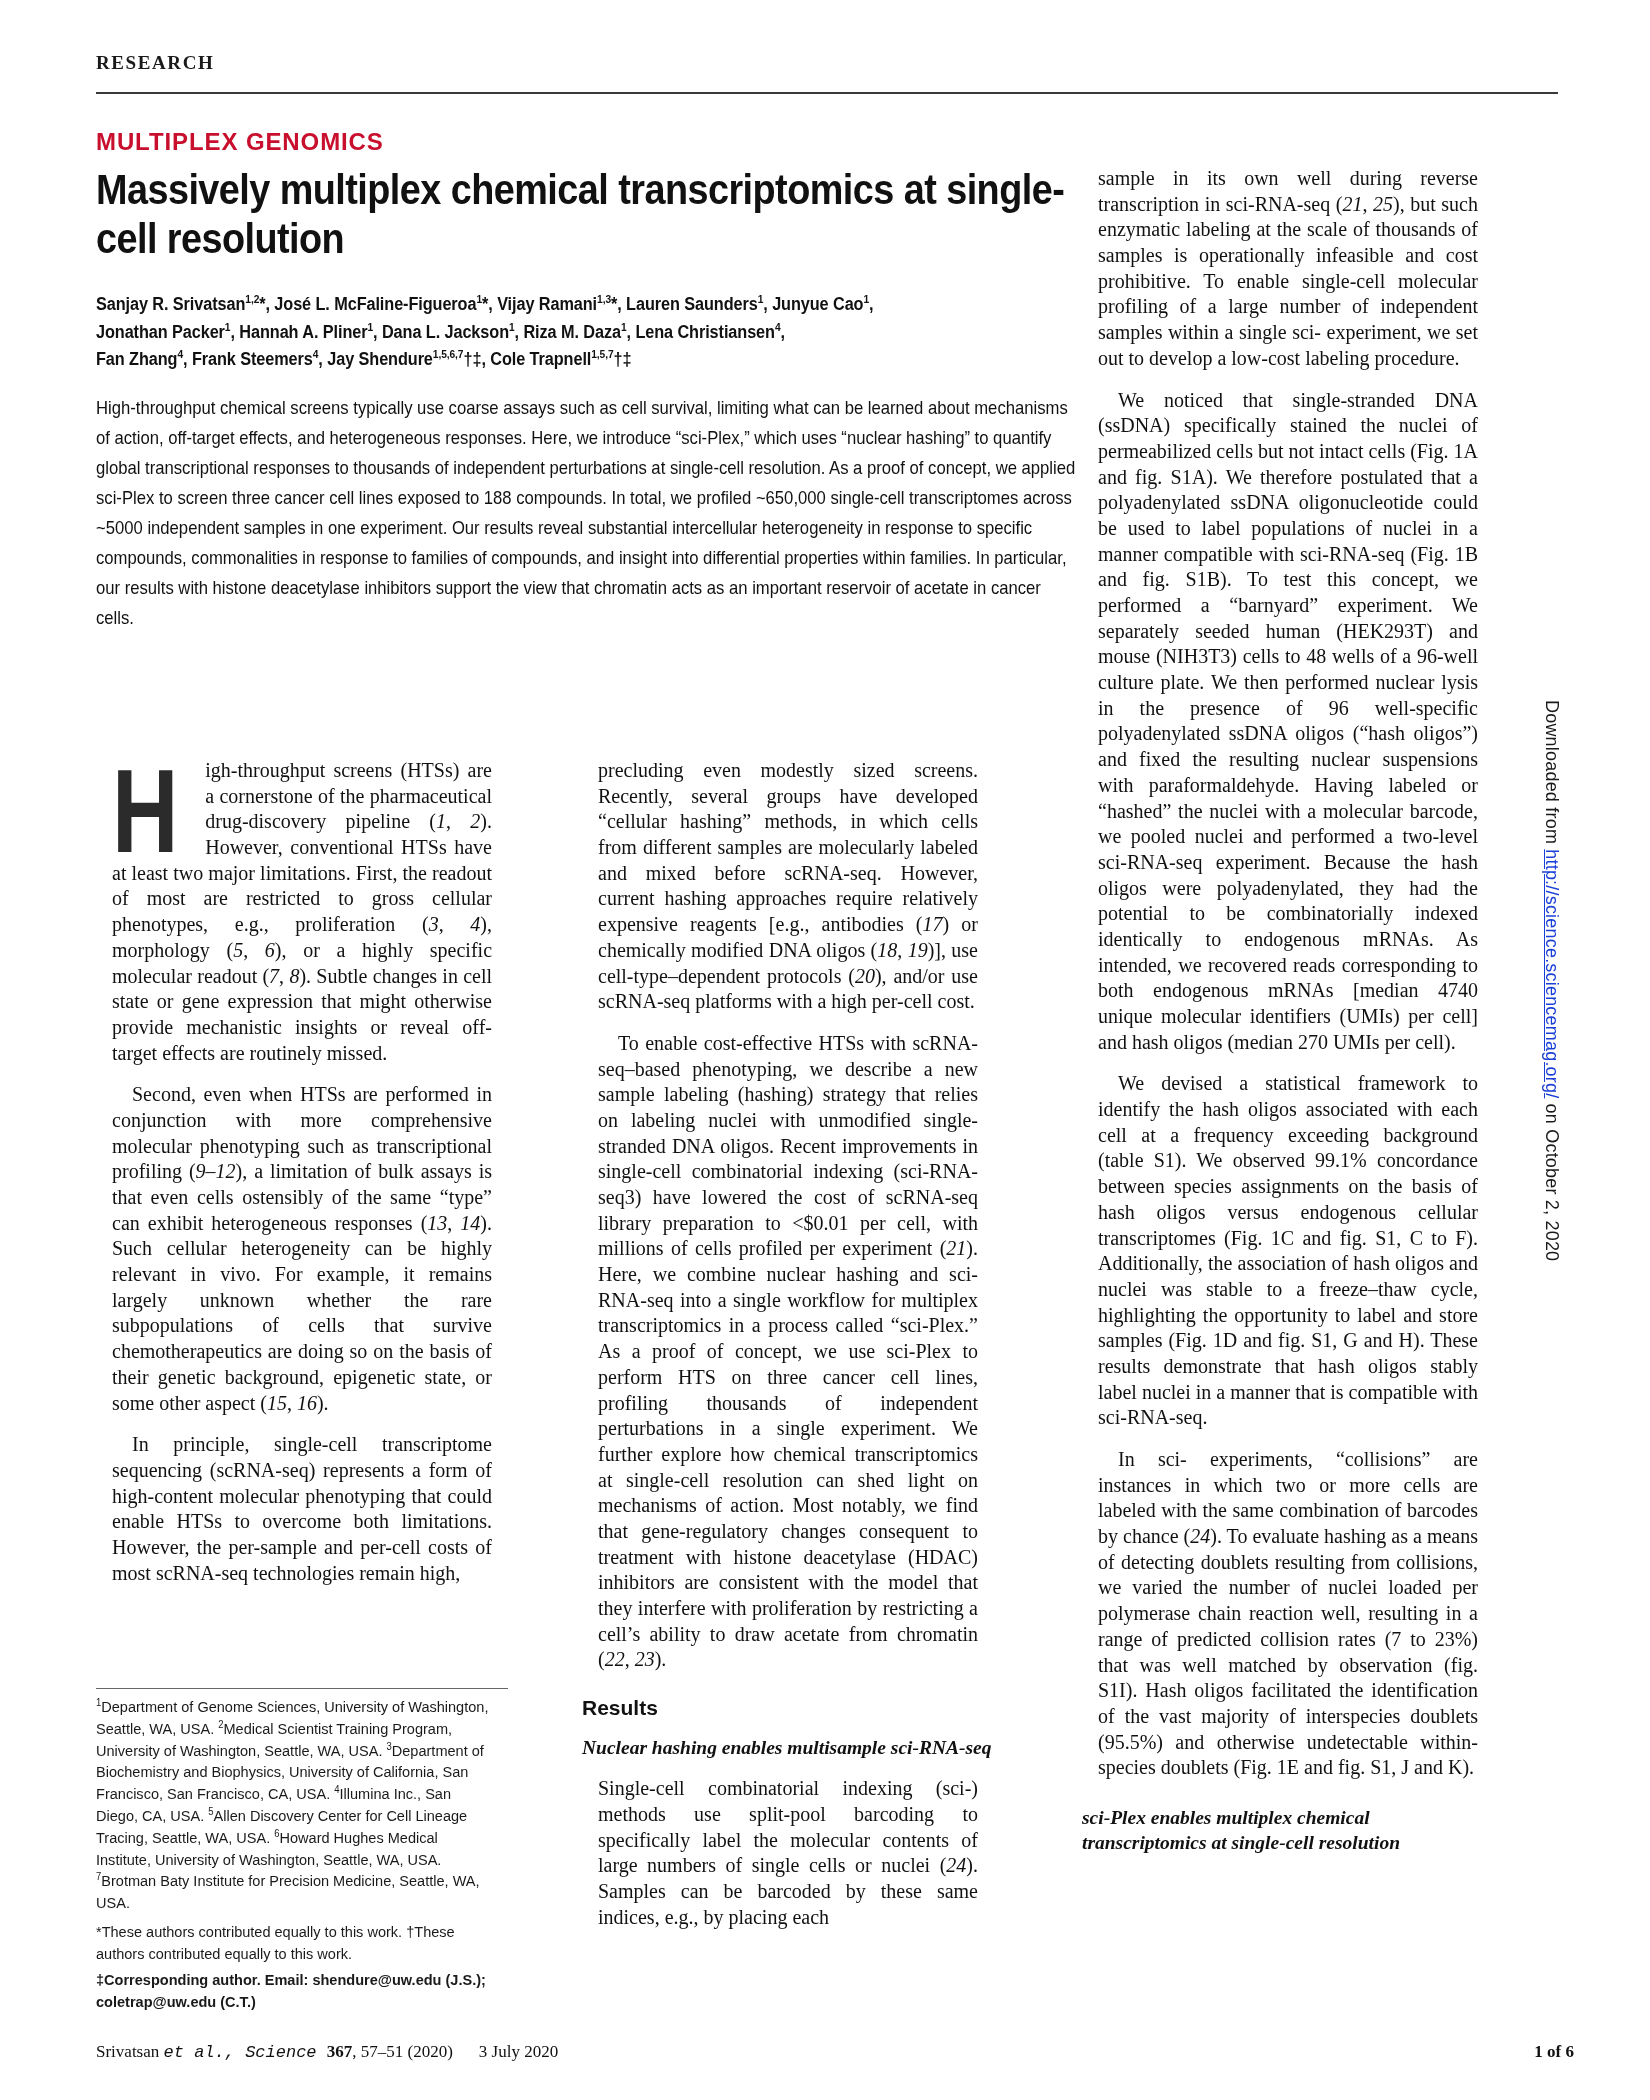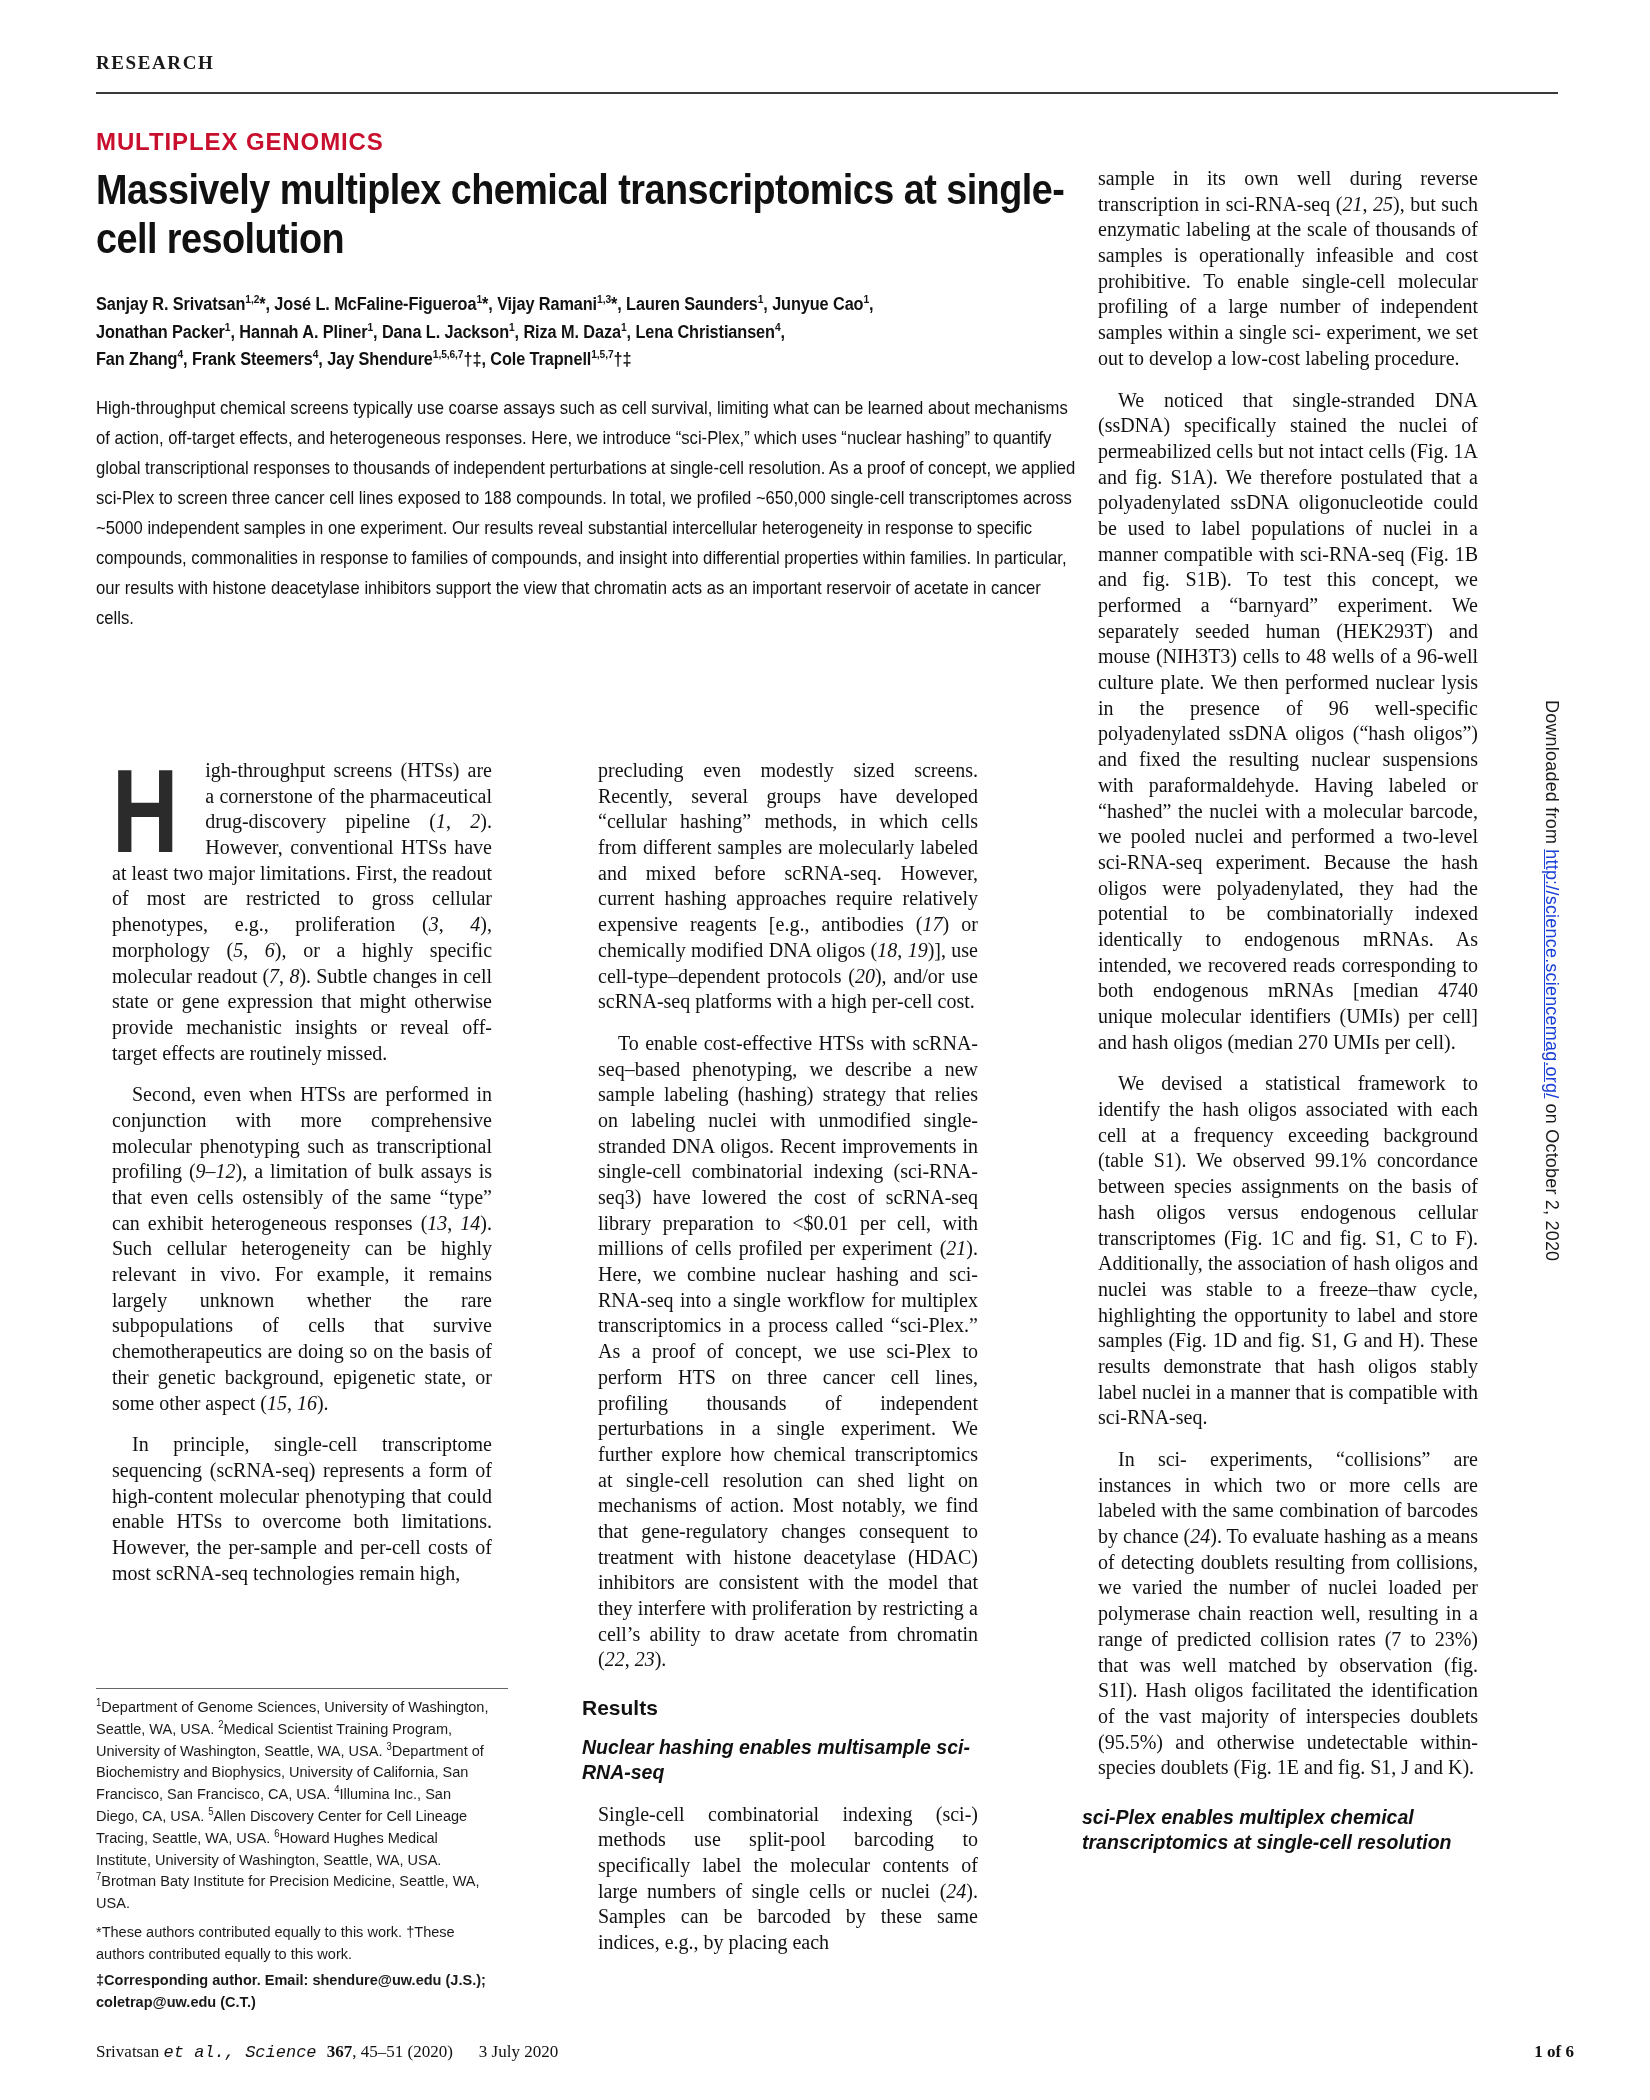--- a/index.html
+++ b/index.html
@@ -131,21 +131,21 @@
   .sec-head {
     font-family: "Liberation Sans", sans-serif;
     font-weight: bold;
     font-size: 21px;
     color: #111;
     margin: 22px 0 13px 0;
     text-indent: 0;
     text-align: left;
   }
   .sub-head {
-    font-family: Liberation Sans, sans-serif;
+    font-family: Liberation Serif, serif;
     font-weight: bold;
     font-style: italic;
     font-size: 19.5px;
     line-height: 1.3;
     color: #111;
     margin: 4px 0 10px 0;
     text-indent: 0;
     text-align: left;
   }
   .sub-head.spaced { margin-top: 24px; }
@@ -267,16 +267,16 @@
   <div class="affils">
     <p><sup>1</sup>Department of Genome Sciences, University of Washington, Seattle, WA, USA. <sup>2</sup>Medical Scientist Training Program, University of Washington, Seattle, WA, USA. <sup>3</sup>Department of Biochemistry and Biophysics, University of California, San Francisco, San Francisco, CA, USA. <sup>4</sup>Illumina Inc., San Diego, CA, USA. <sup>5</sup>Allen Discovery Center for Cell Lineage Tracing, Seattle, WA, USA. <sup>6</sup>Howard Hughes Medical Institute, University of Washington, Seattle, WA, USA. <sup>7</sup>Brotman Baty Institute for Precision Medicine, Seattle, WA, USA.</p>
     <p class="gap">*These authors contributed equally to this work. †These authors contributed equally to this work.</p>
     <p class="corr">‡Corresponding author. Email: shendure@uw.edu (J.S.); coletrap@uw.edu (C.T.)</p>
   </div>
 
   <div class="dl-strip">
     <div class="dl-text"><span>Downloaded from </span><span class="dl-link">http://science.sciencemag.org/</span><span> on October 2, 2020</span></div>
   </div>
 
-  <div class="footer-left"><span>Srivatsan </span><span class="it">et al.</span><span class="it">, Science </span><span class="bd">367</span><span>, 45–51 (2020)</span><span class="sp"></span><span>3 July 2020</span></div>
+  <div class="footer-left"><span>Srivatsan </span><span class="it">et al.</span><span class="it">, Science </span><span class="bd">367</span><span>, 57–51 (2020)</span><span class="sp"></span><span>3 July 2020</span></div>
   <div class="footer-right">1 of 6</div>
 
 </div>
 
 </body></html>

